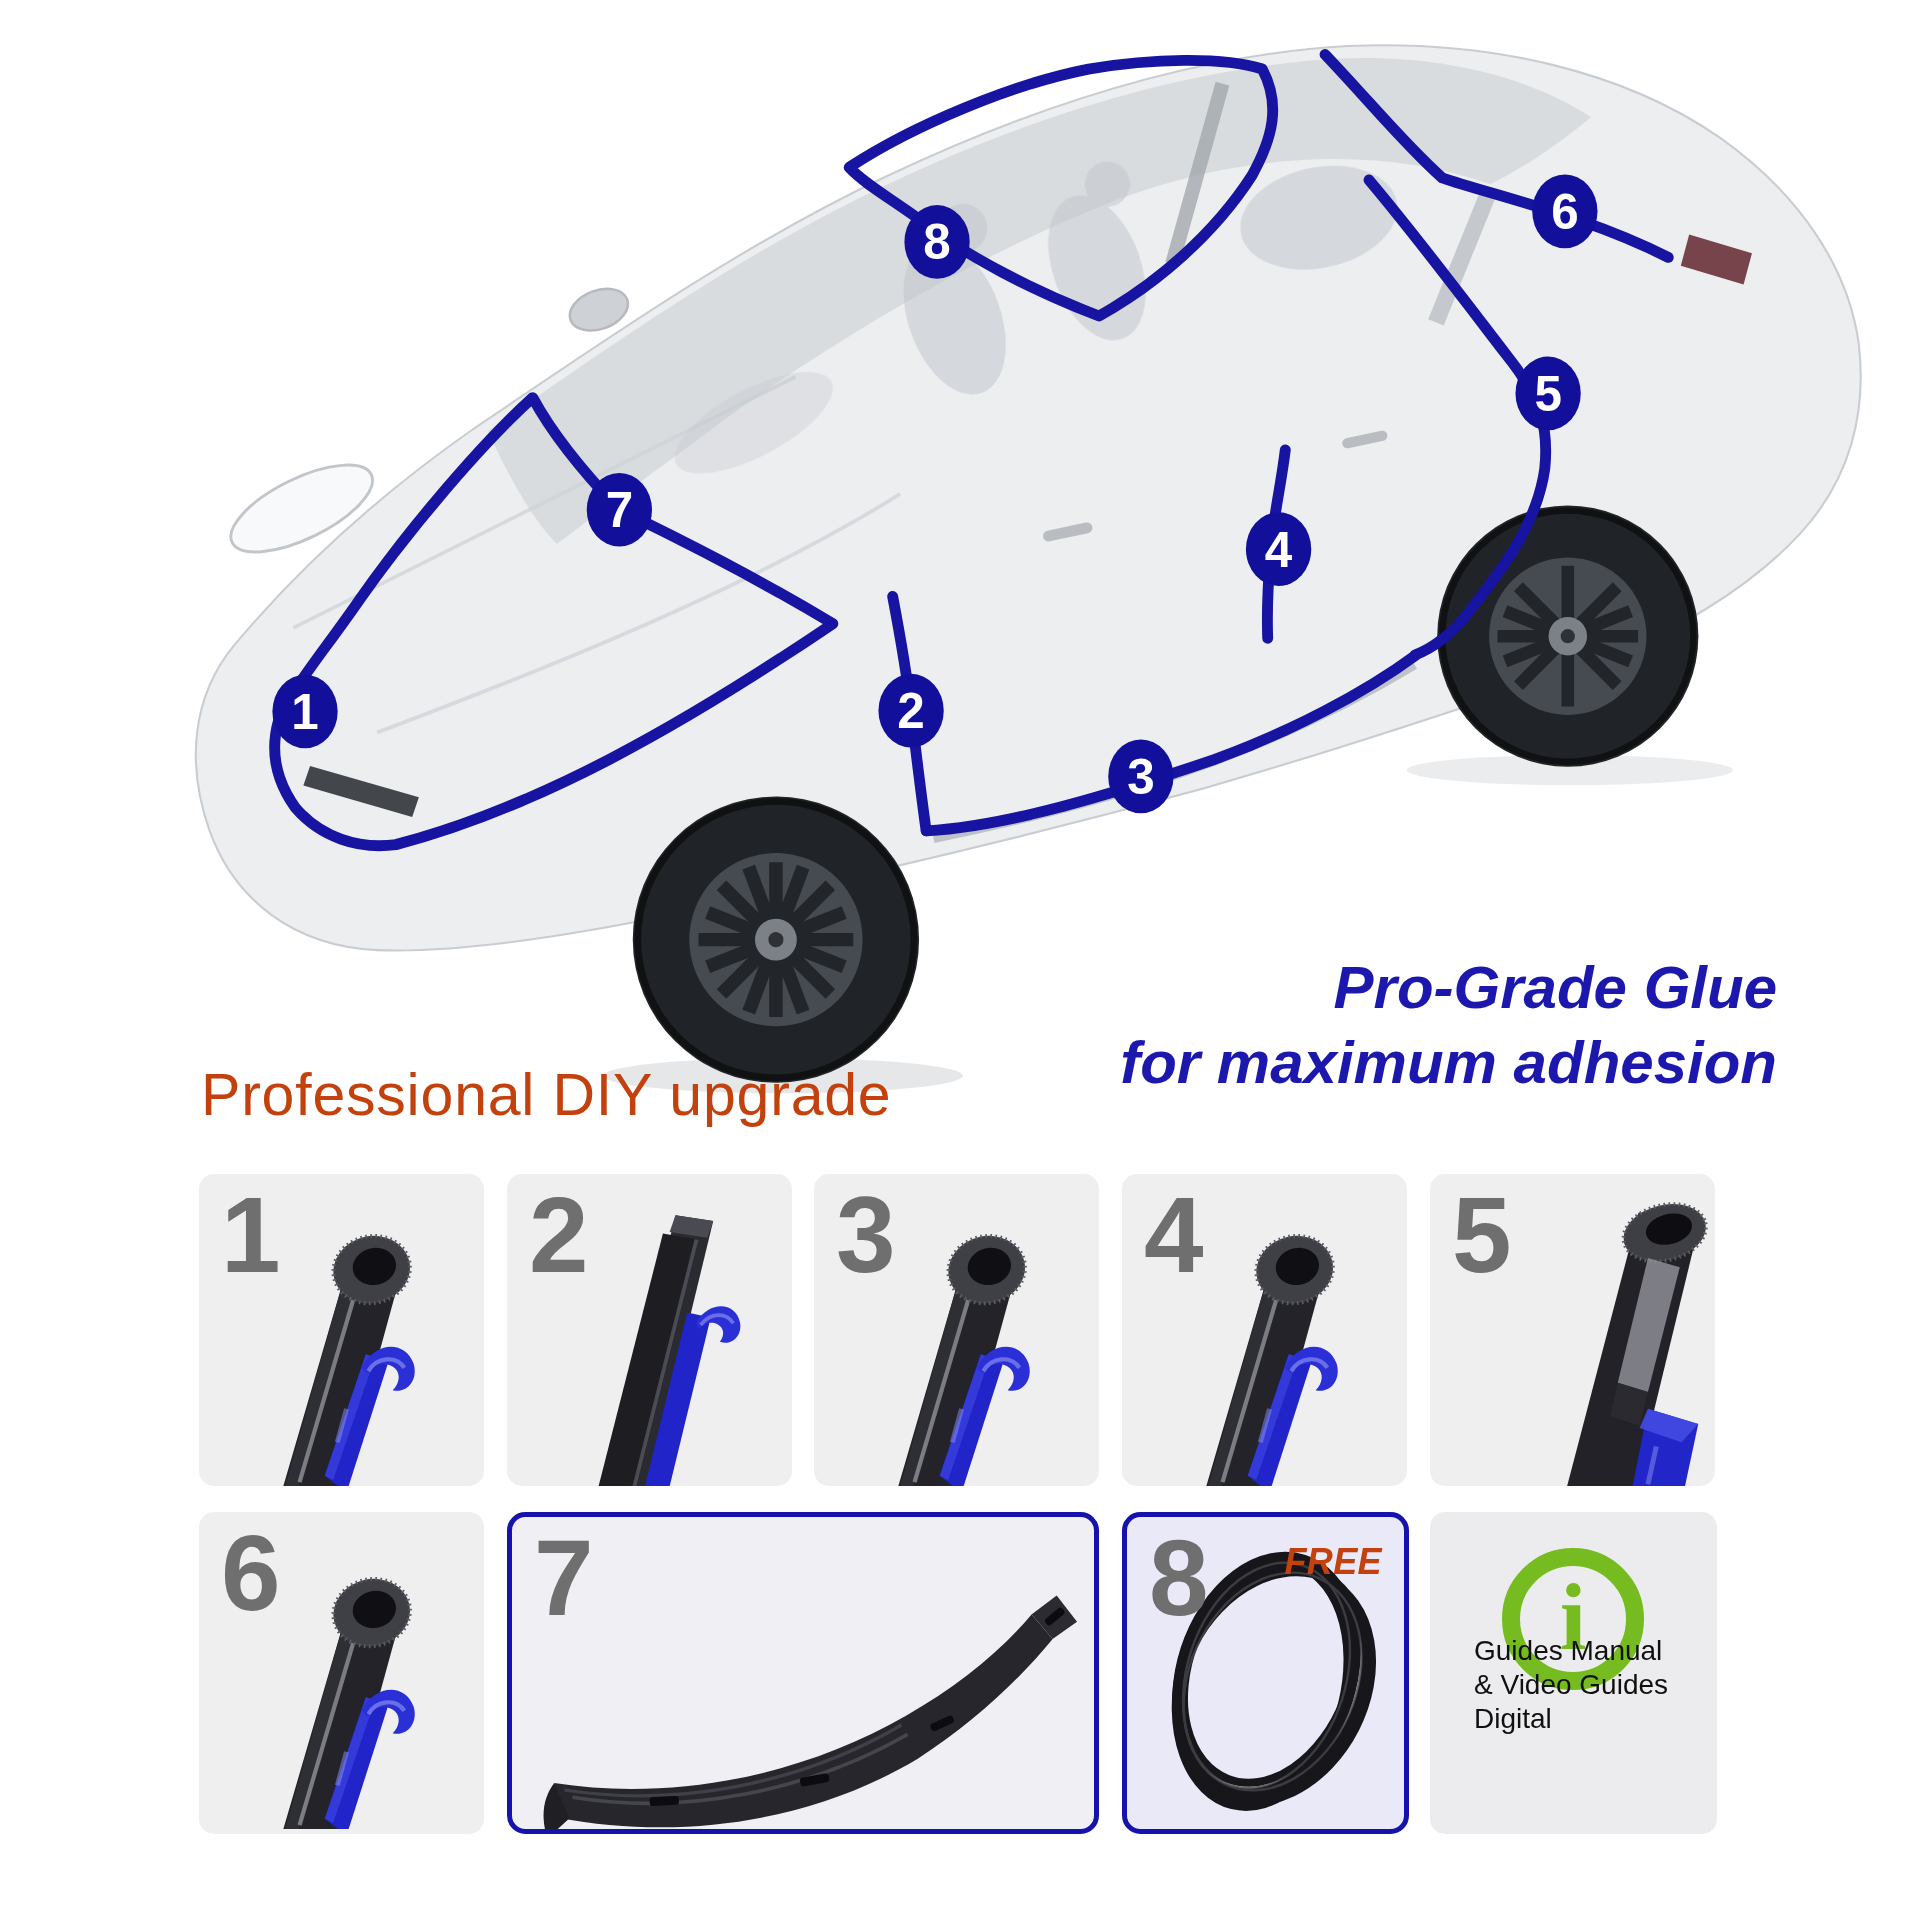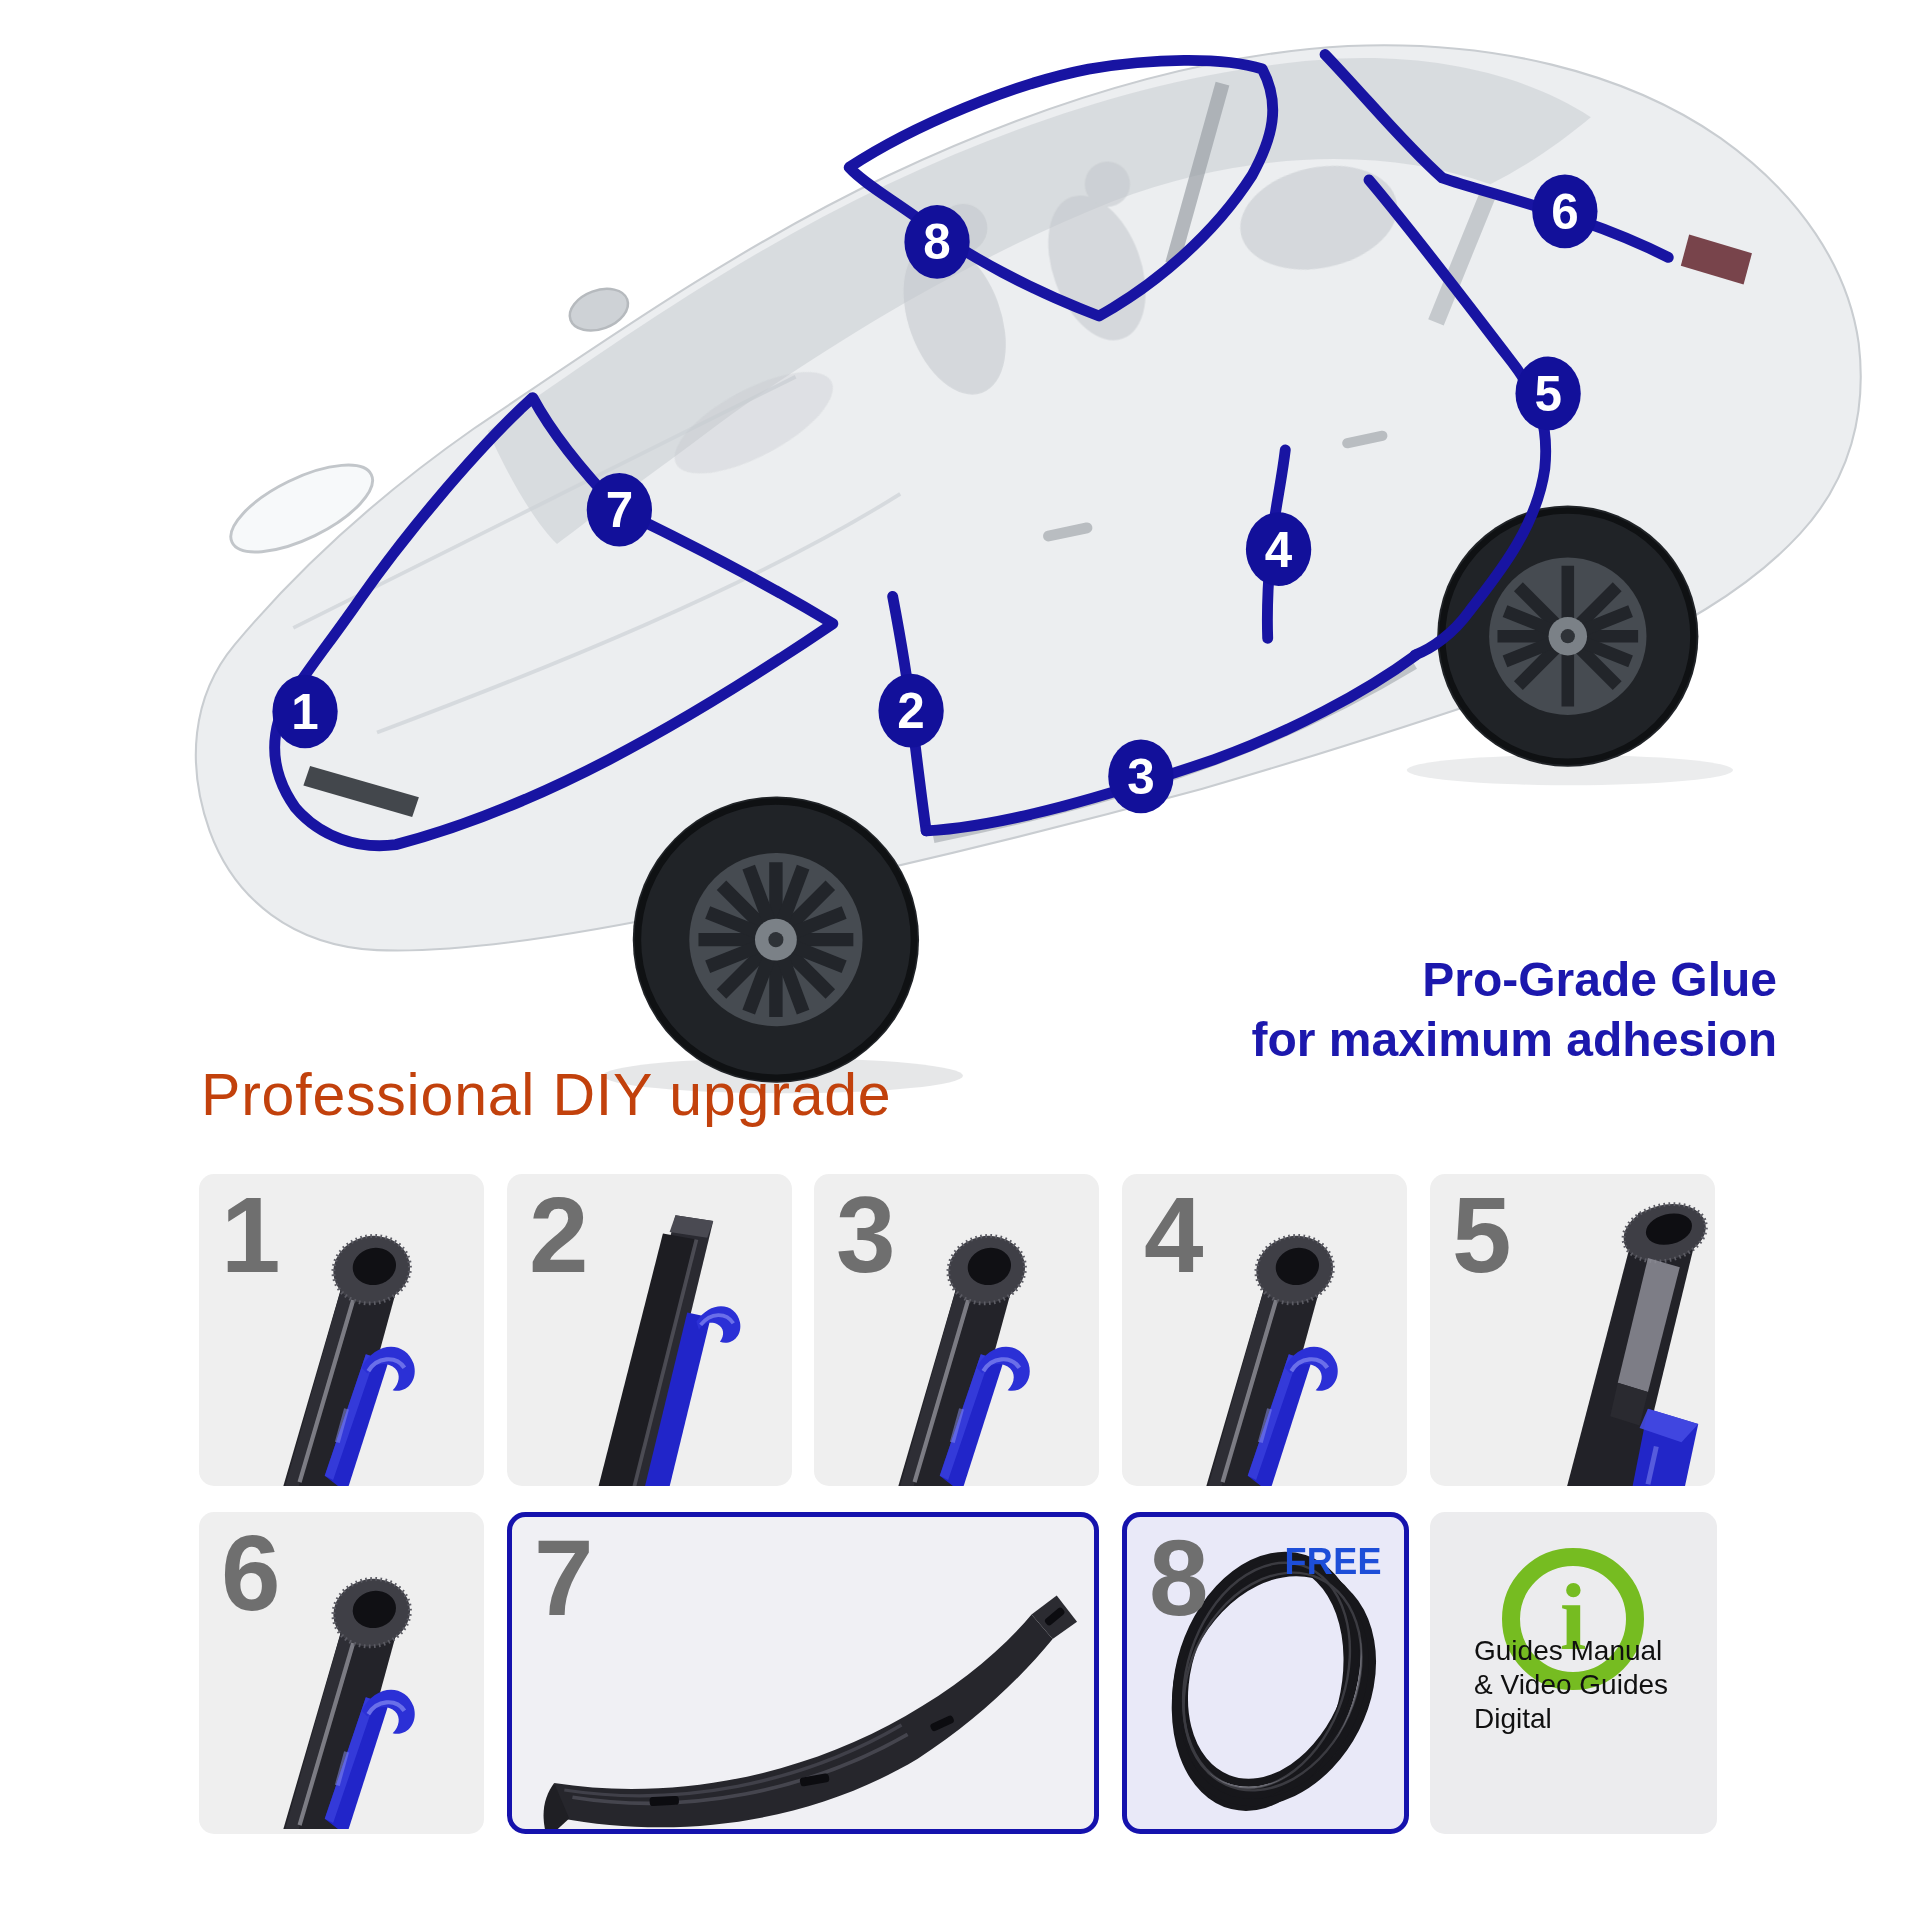--- a/index.html
+++ b/index.html
@@ -16,40 +16,40 @@
 
   
   .caption {
     position:absolute; left:201px; top:1061px;
     font-size:59px; color:#c2410c; letter-spacing:0.8px;
     white-space:nowrap;
   }
   .headline {
     position:absolute; right:149px; top:950px;
     text-align:right; line-height:1.25;
-    font-size:48px; font-weight:800; 
+    font-size:60px; font-weight:800; font-style:italic;
     color:#1c18ad; white-space:nowrap;
   }
 
   
   .tile {
     position:absolute; background:#efefef; border-radius:15px; overflow:hidden;
   }
   .tile.hl {
     background:#f0f0f4; border:5.9px solid #1512ad; border-radius:18.4px;
   }
   .tile.lav { background:#e9e9f8; }
   .tile-num {
     position:absolute; left:22px; top:7.5px; line-height:1;
     font-size:107px; font-weight:700; color:#6f6f6f; z-index:3;
   }
   .tile svg.art { position:absolute; left:0; top:0; width:100%; height:100%; z-index:1; }
   .free-tag {
     position:absolute; right:22px; top:24px; z-index:3;
-    font-size:36px; font-weight:800; color:#1d4ed8;
+    font-size:36px; font-weight:800; font-style:italic; color:#c2410c;
     letter-spacing:0.4px;
   }
 
   
   .info-card {
     position:absolute; left:1430px; top:1512px; width:287px; height:322px;
     background:#ececee; border-radius:15px;
   }
   .info-icon-ring {
     position:absolute; left:72px; top:36px; width:142px; height:142px;

